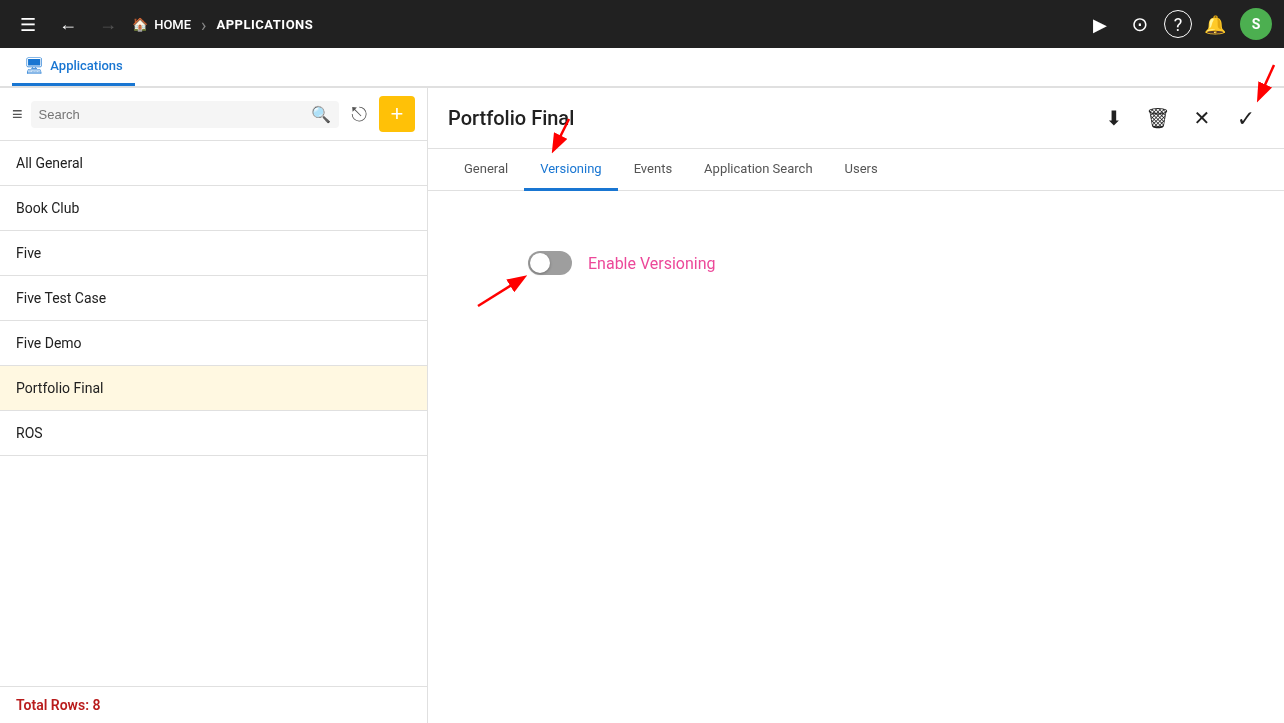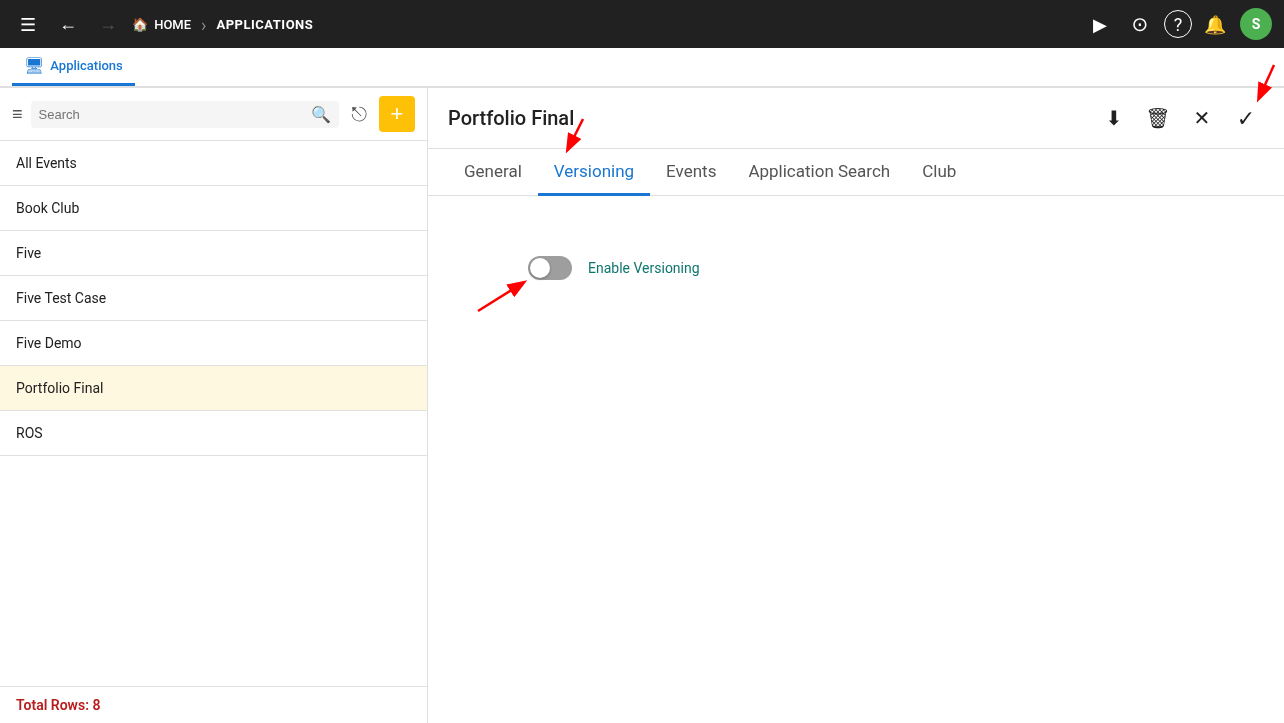--- a/index.html
+++ b/index.html
@@ -164,21 +164,21 @@
     .action-icon.check { color: #212121; font-size: 22px; position: relative; }
 
     
     .content-tabs {
       display: flex;
       border-bottom: 1px solid #e0e0e0;
       padding: 0 20px;
     }
     .content-tab {
       padding: 12px 16px;
-      font-size: 17px;
+      font-size: 13px;
       color: #555;
       cursor: pointer;
       border-bottom: 3px solid transparent;
       margin-bottom: -1px;
       position: relative;
     }
     .content-tab.active {
       color: #1976d2;
       border-bottom-color: #1976d2;
       font-weight: 400;
@@ -213,22 +213,22 @@
       position: absolute;
       width: 20px;
       height: 20px;
       background: white;
       border-radius: 50%;
       top: 2px;
       left: 2px;
       box-shadow: 0 1px 3px rgba(0,0,0,0.3);
     }
     .toggle-label {
-      font-size: 14px;
-      color: #0f766e;
+      font-size: 16px;
+      color: #ec4899;
     }
   </style>
 </head>
 <body>
 
 <div class="navbar">
   <div class="navbar-left">
     <div class="nav-icon">☰</div>
     <div class="nav-icon">←</div>
     <div class="nav-icon" style="color:#555;">→</div>
@@ -265,21 +265,21 @@
         <span class="search-icon">🔍</span>
       </div>
       <div class="sidebar-export-icon">⎋</div>
       <button class="sidebar-add-btn">
         <span>+</span>
       </button>
     </div>
 
 
     <div class="sidebar-list">
-      <div class="sidebar-list-item">All Events</div>
+      <div class="sidebar-list-item">All General</div>
       <div class="sidebar-list-item">Book Club</div>
       <div class="sidebar-list-item">Five</div>
       <div class="sidebar-list-item">Five Test Case</div>
       <div class="sidebar-list-item">Five Demo</div>
       <div class="sidebar-list-item active">Portfolio Final</div>
       <div class="sidebar-list-item">ROS</div>
     </div>
 
     <div class="sidebar-footer">Total Rows: 8</div>
   </div>
@@ -316,21 +316,21 @@
           <defs>
             <marker id="arrowhead2" markerWidth="8" markerHeight="6" refX="6" refY="3" orient="auto">
               <polygon points="0 0, 8 3, 0 6" fill="red"></polygon>
             </marker>
           </defs>
           <line x1="35" y1="5" x2="20" y2="35" stroke="red" stroke-width="2.5" marker-end="url(#arrowhead2)"></line>
         </svg>
       </div>
       <div class="content-tab">Events</div>
       <div class="content-tab">Application Search</div>
-      <div class="content-tab">Club</div>
+      <div class="content-tab">Users</div>
     </div>
 
     <div class="content-body">
       <div class="toggle-row" style="margin-left: 80px; margin-top: 20px;">
 
         <svg style="position:absolute; left:-60px; top:15px; pointer-events:none;" width="70" height="50">
           <defs>
             <marker id="arrowhead3" markerWidth="8" markerHeight="6" refX="6" refY="3" orient="auto">
               <polygon points="0 0, 8 3, 0 6" fill="red"></polygon>
             </marker>

